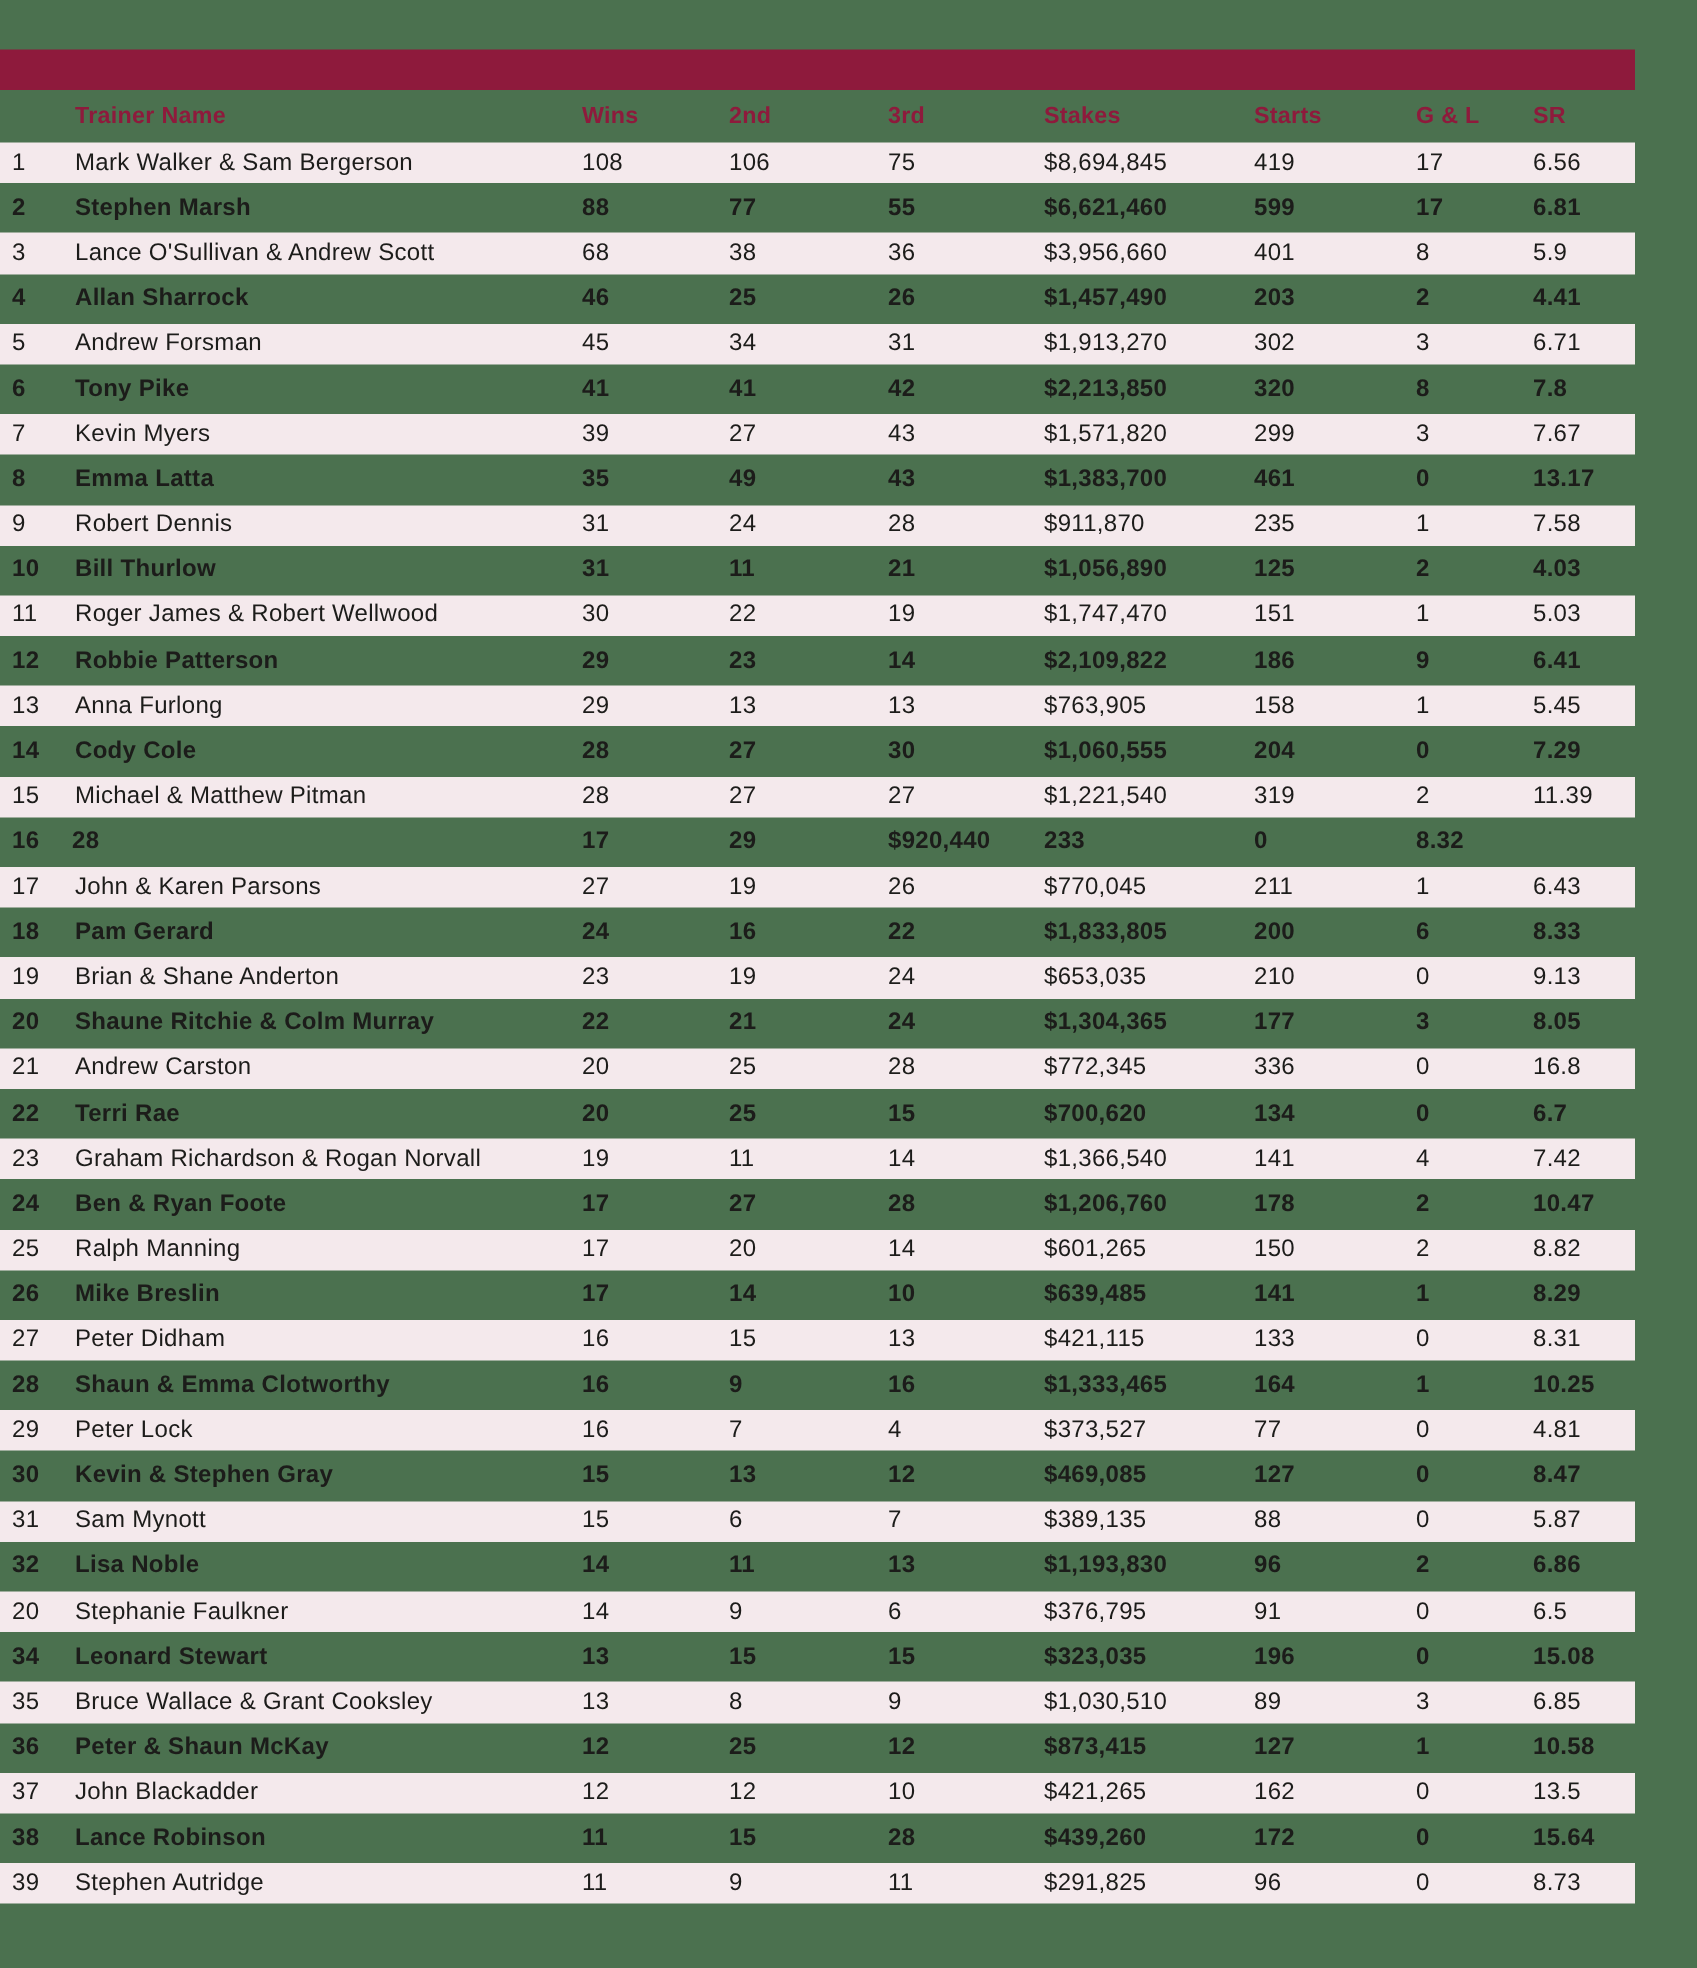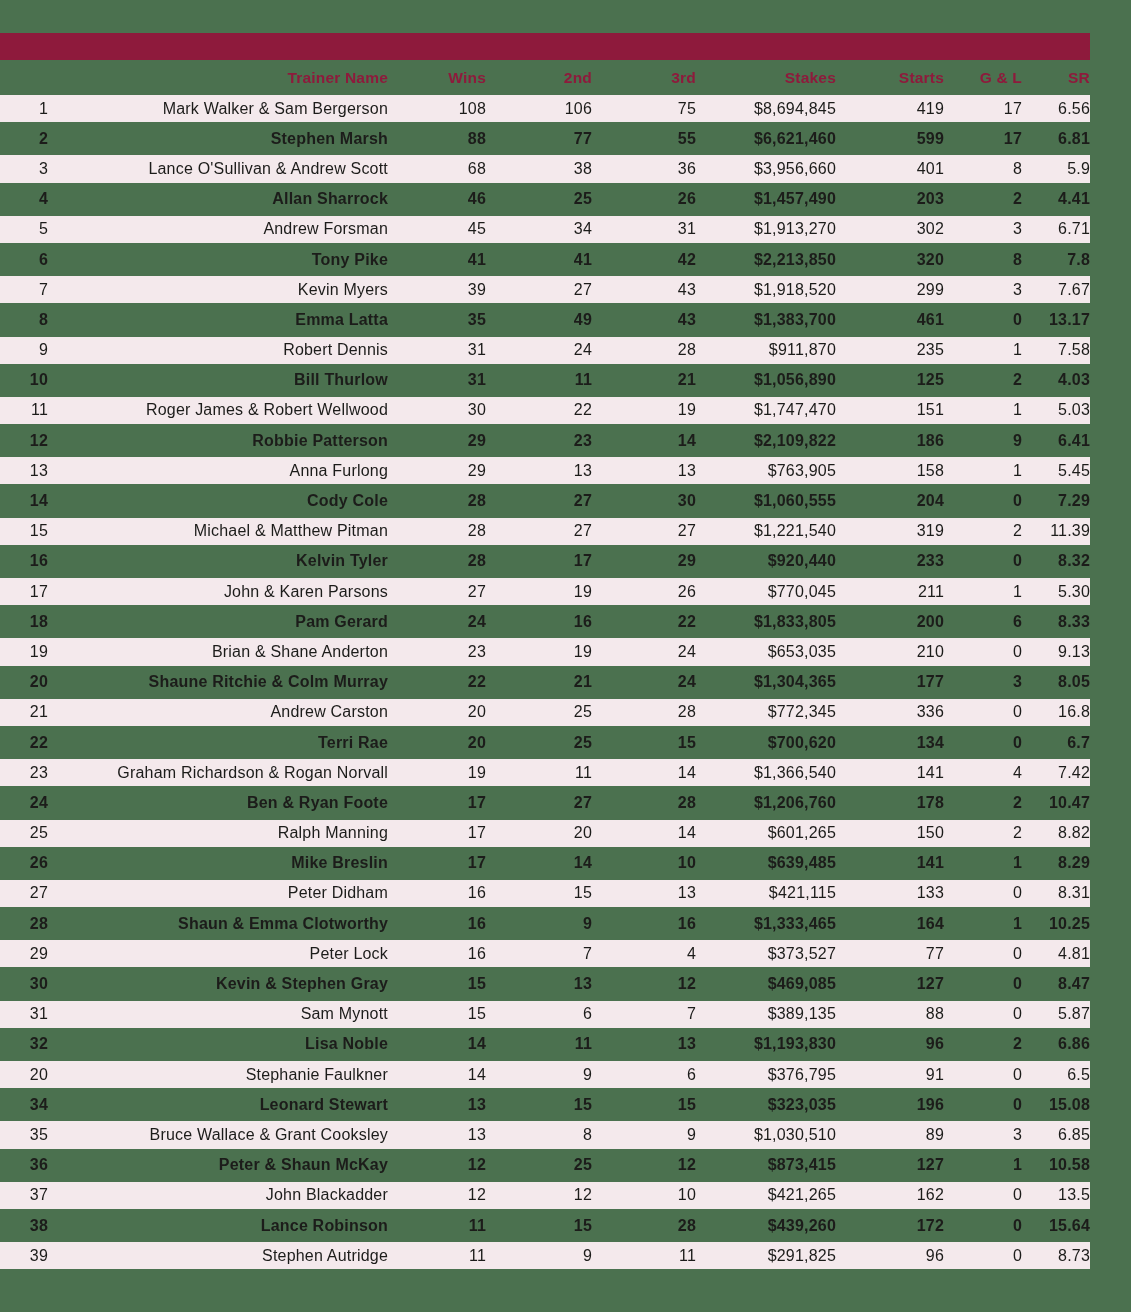--- a/index.html
+++ b/index.html
@@ -9,21 +9,20 @@
     font-family:"Liberation Sans",sans-serif;
   }
   .page{position:relative;width:1131px;height:1312px;}
   .top-bar{
     margin-top:33px;width:1090px;height:27px;background:#8e1a3c;
   }
   .grid{
     width:1090px;display:grid;
     grid-template-columns:48px 340px 98px 106px 104px 140px 108px 78px 68px;
     align-items:center;
-    text-align:right;
   }
   .header-row{
     height:35px;color:#8e1a3c;font-weight:700;font-size:15.5px;letter-spacing:.2px;
   }
   .row{
     height:27.2px;margin-bottom:3px;
     font-size:16px;color:#1c1c1a;letter-spacing:.2px;
   }
   .row.light{background:#f4e9ec;font-weight:400;}
   .row.green{background:transparent;font-weight:700;}
@@ -116,21 +115,21 @@
         <div class="cell">320</div>
         <div class="cell">8</div>
         <div class="cell">7.8</div>
       </div>
       <div class="grid row light">
         <div class="cell rank">7</div>
         <div class="cell name">Kevin Myers</div>
         <div class="cell">39</div>
         <div class="cell">27</div>
         <div class="cell">43</div>
-        <div class="cell">$1,918,520</div>
+        <div class="cell">$1,571,820</div>
         <div class="cell">299</div>
         <div class="cell">3</div>
         <div class="cell">7.67</div>
       </div>
       <div class="grid row green">
         <div class="cell rank">8</div>
         <div class="cell name">Emma Latta</div>
         <div class="cell">35</div>
         <div class="cell">49</div>
         <div class="cell">43</div>
@@ -211,39 +210,38 @@
         <div class="cell">28</div>
         <div class="cell">27</div>
         <div class="cell">27</div>
         <div class="cell">$1,221,540</div>
         <div class="cell">319</div>
         <div class="cell">2</div>
         <div class="cell">11.39</div>
       </div>
       <div class="grid row green">
         <div class="cell rank">16</div>
-        <div class="cell name">Kelvin Tyler</div>
         <div class="cell">28</div>
         <div class="cell">17</div>
         <div class="cell">29</div>
         <div class="cell">$920,440</div>
         <div class="cell">233</div>
         <div class="cell">0</div>
         <div class="cell">8.32</div>
       </div>
       <div class="grid row light">
         <div class="cell rank">17</div>
         <div class="cell name">John &amp; Karen Parsons</div>
         <div class="cell">27</div>
         <div class="cell">19</div>
         <div class="cell">26</div>
         <div class="cell">$770,045</div>
         <div class="cell">211</div>
         <div class="cell">1</div>
-        <div class="cell">5.30</div>
+        <div class="cell">6.43</div>
       </div>
       <div class="grid row green">
         <div class="cell rank">18</div>
         <div class="cell name">Pam Gerard</div>
         <div class="cell">24</div>
         <div class="cell">16</div>
         <div class="cell">22</div>
         <div class="cell">$1,833,805</div>
         <div class="cell">200</div>
         <div class="cell">6</div>

